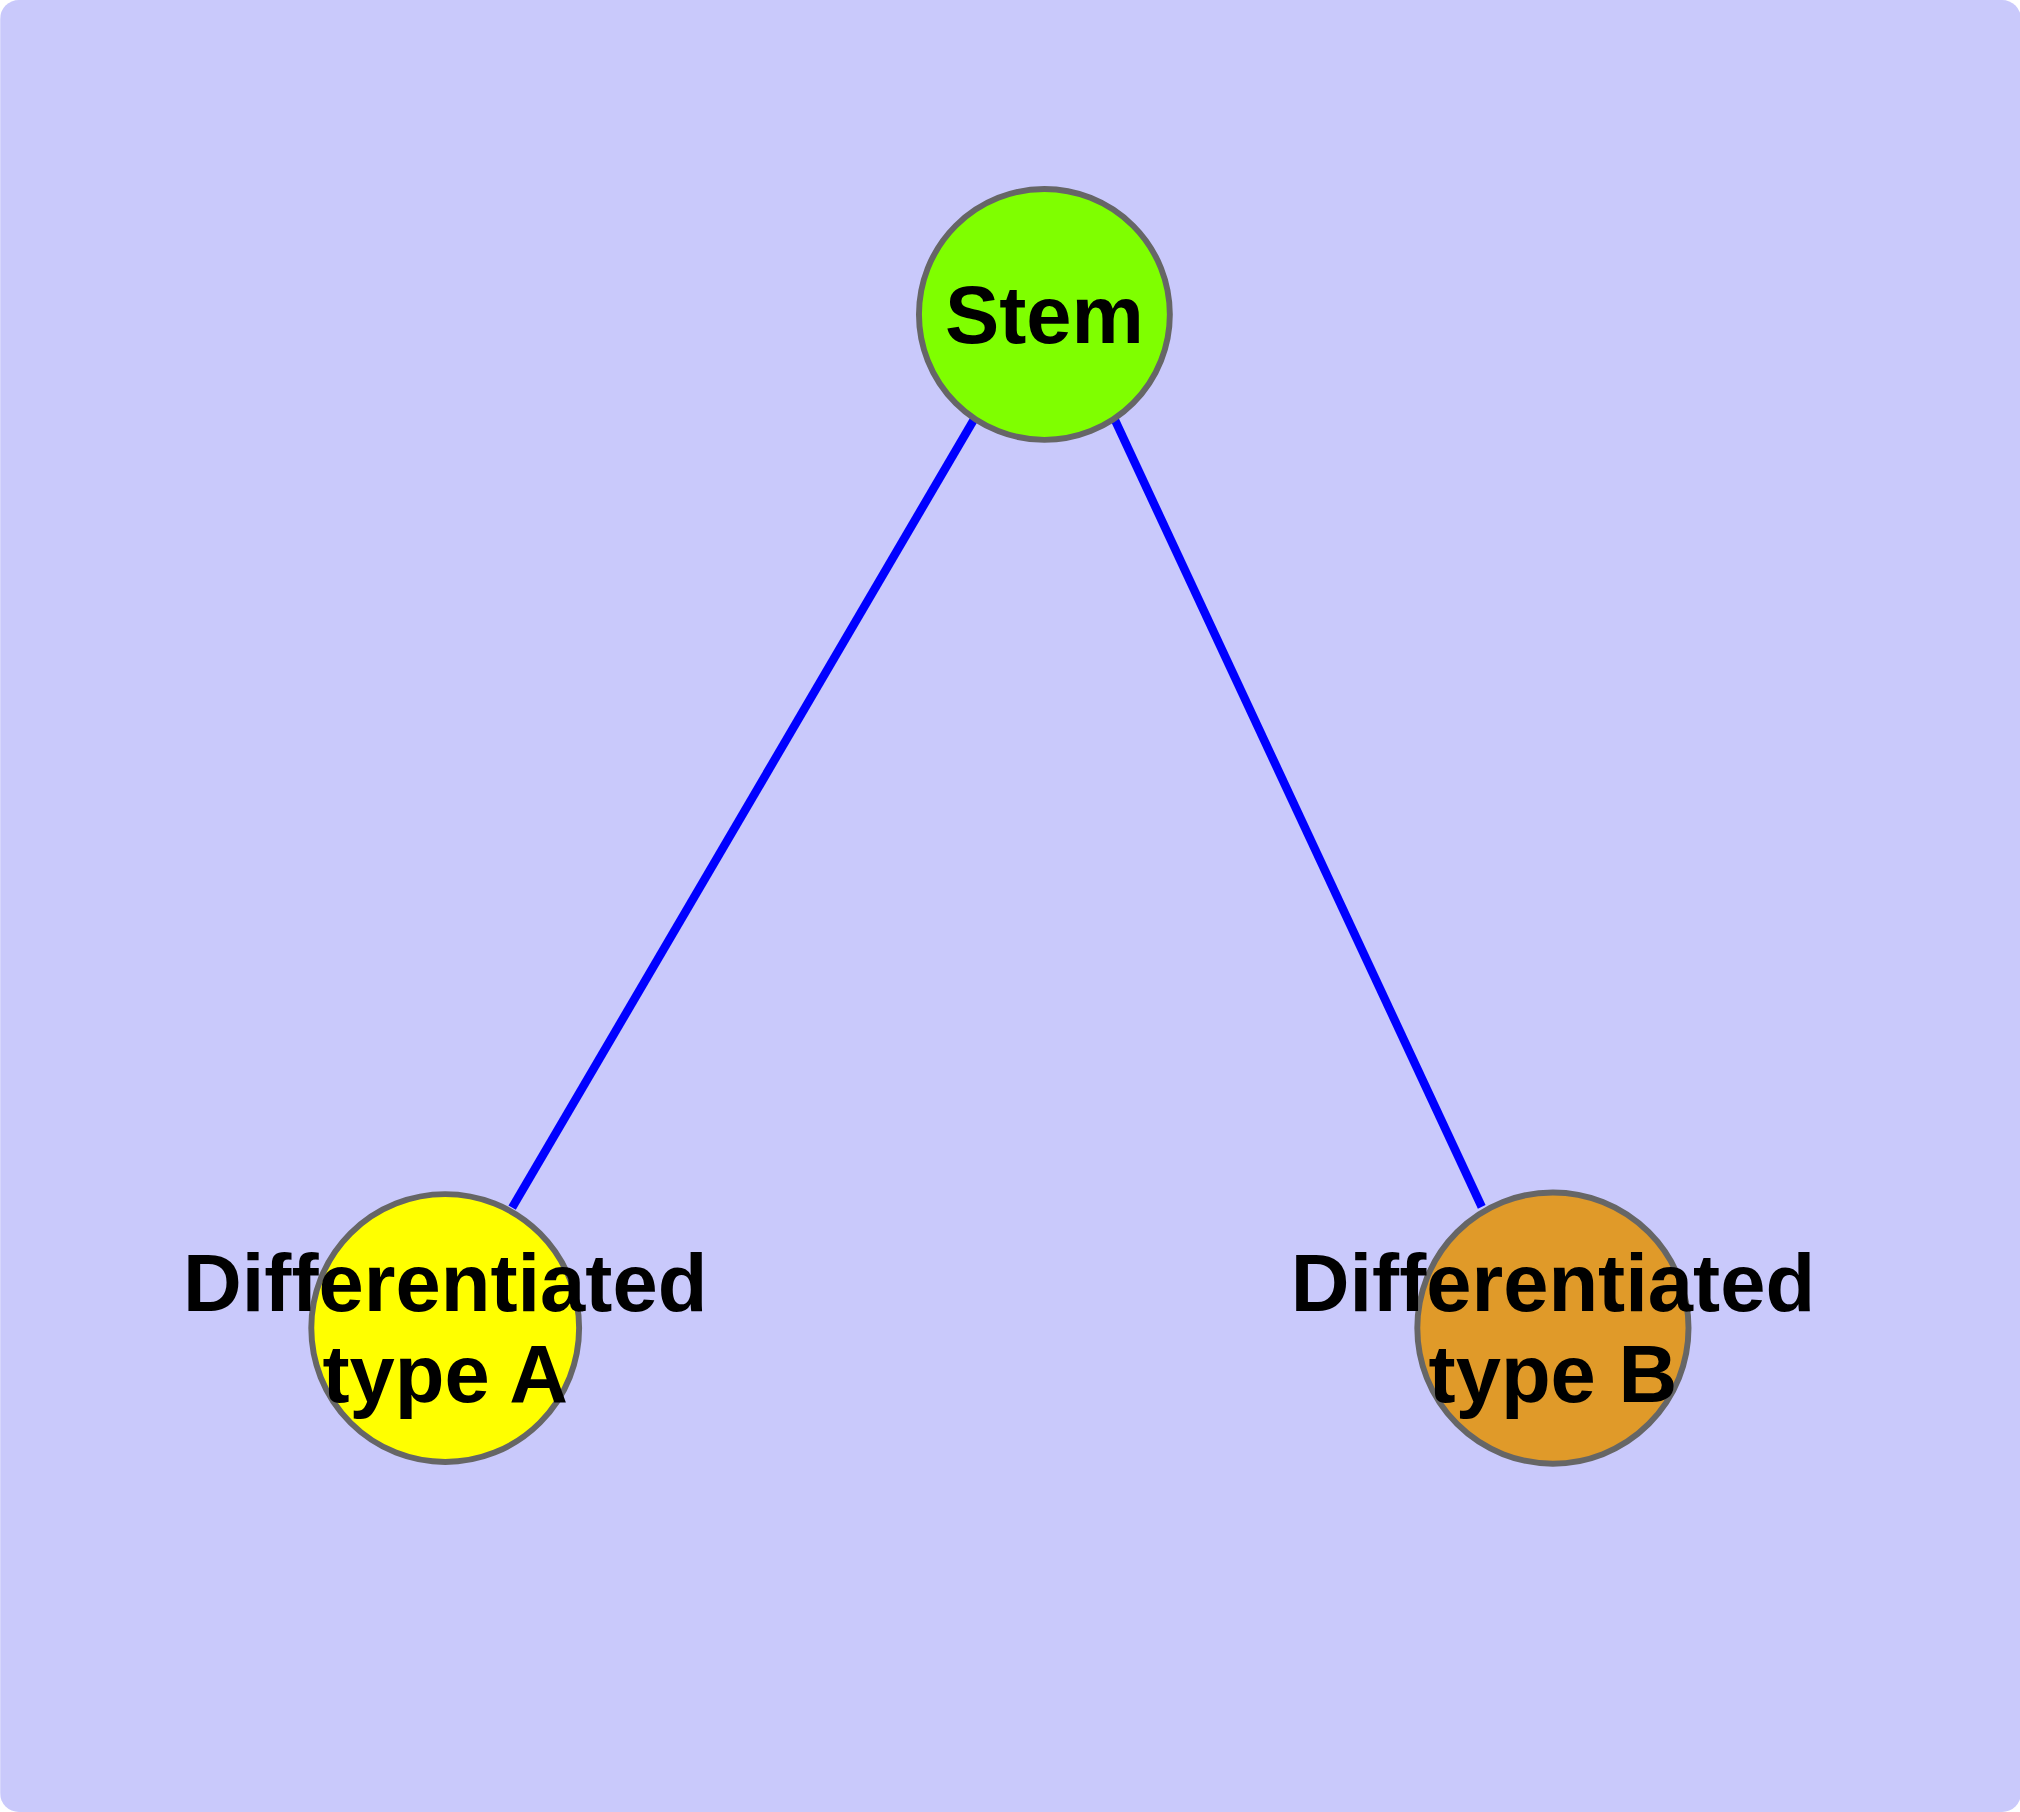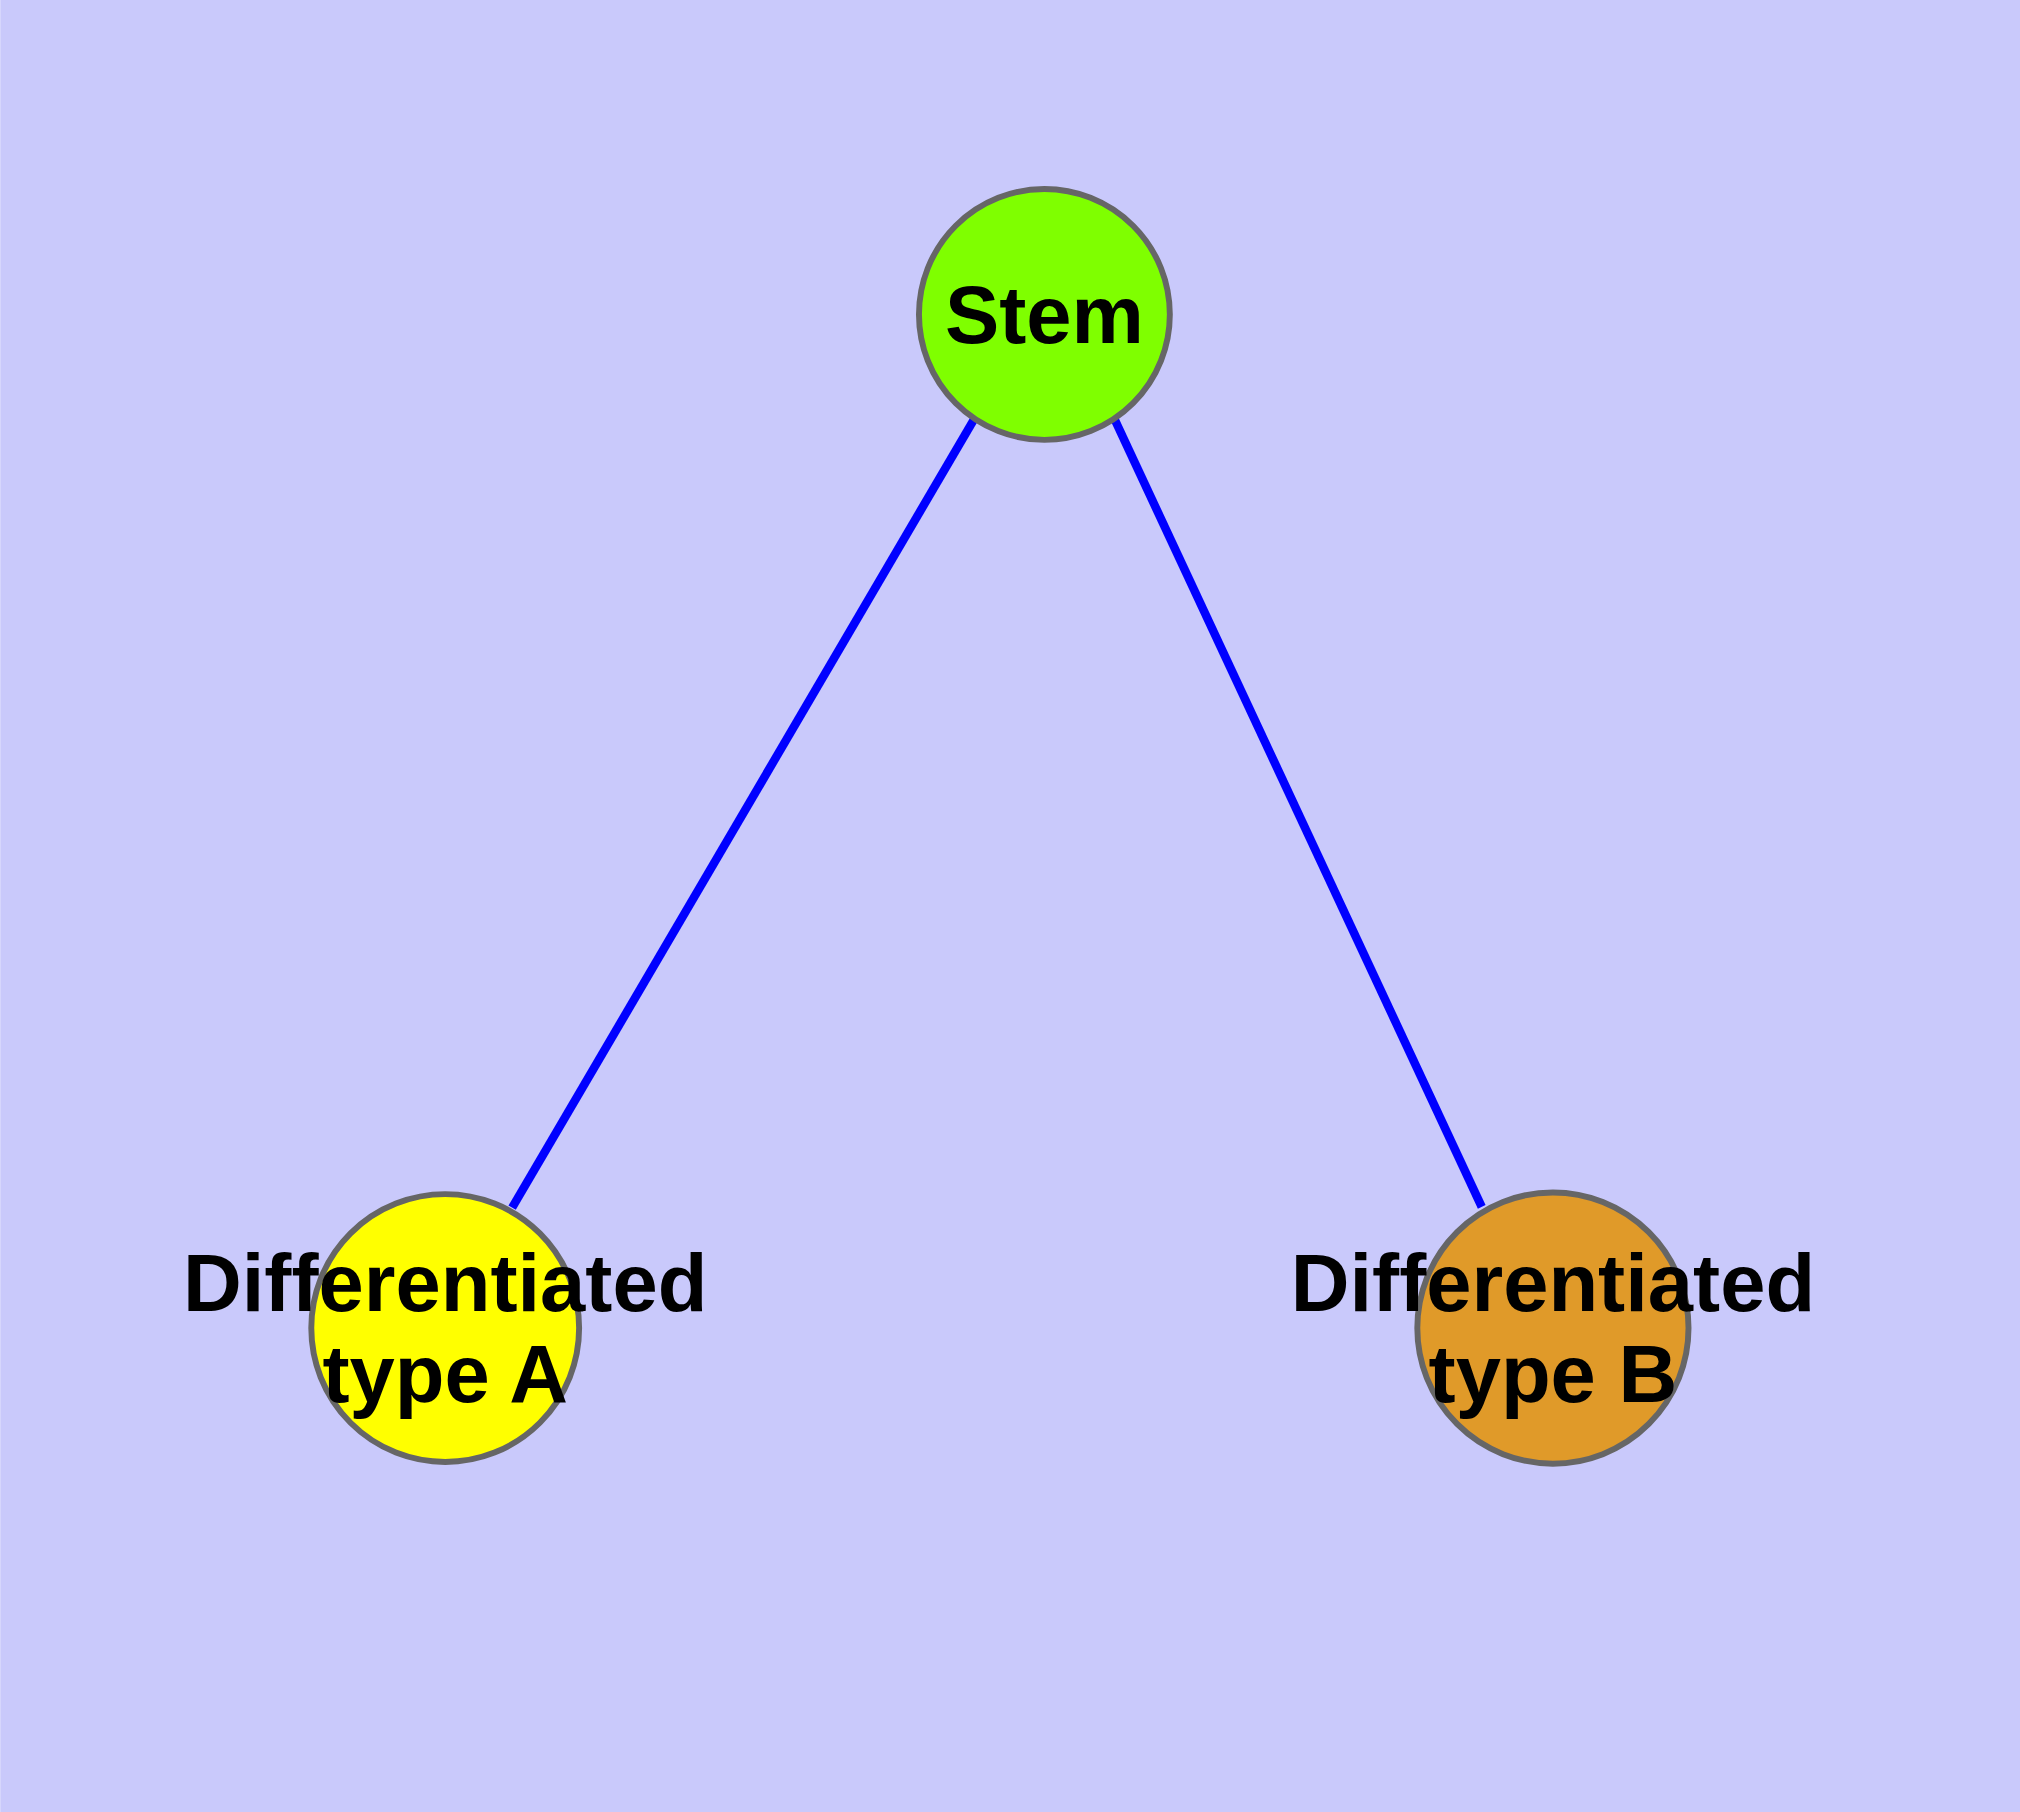--- a/index.html
+++ b/index.html
@@ -6,20 +6,21 @@
     margin: 0;
     padding: 0;
     background: #ffffff;
   }
   #canvas {
     position: relative;
     width: 2021px;
     height: 1812px;
     overflow: hidden;
     font-family: "Liberation Sans", sans-serif;
+    border-radius: 19px;
   }
   #graph-svg {
     display: block;
     width: 2021px;
     height: 1812px;
   }
   .node-label {
     font-family: "Liberation Sans", sans-serif;
     font-weight: bold;
     fill: #000000;

